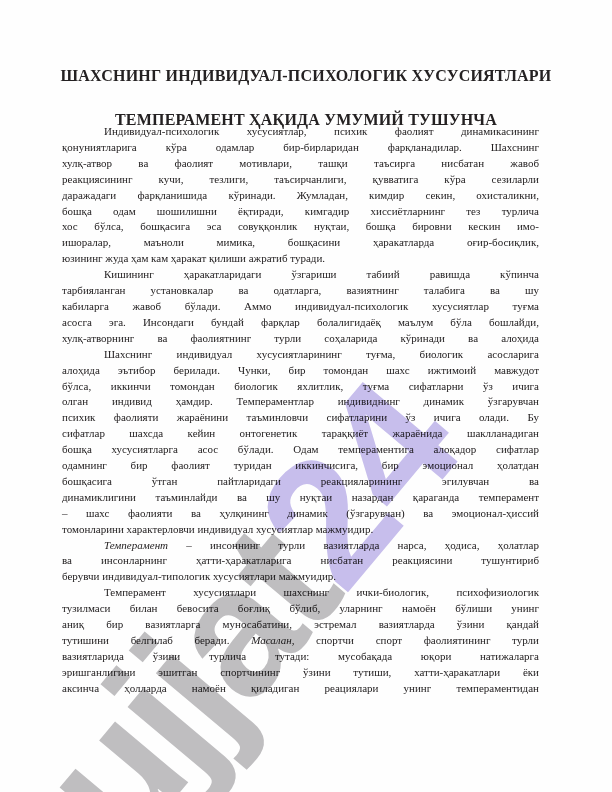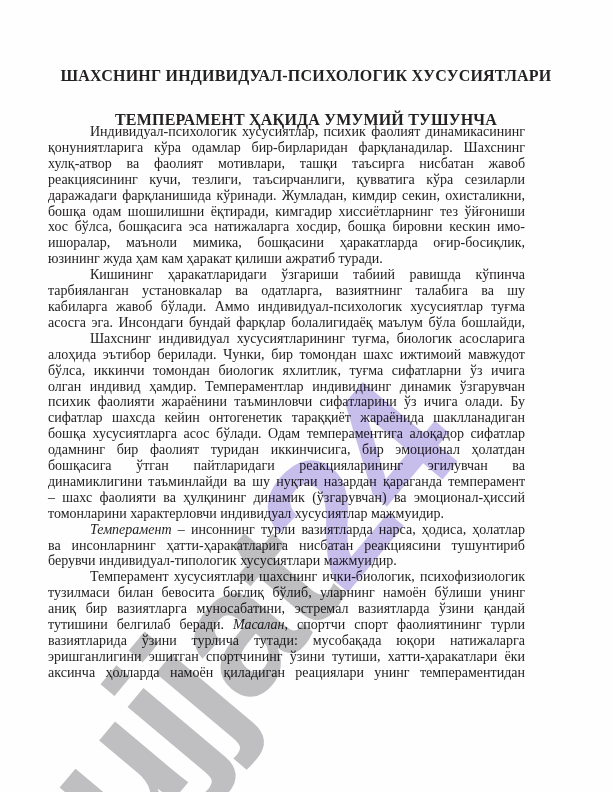--- a/index.html
+++ b/index.html
@@ -31,24 +31,24 @@
   .doc-subtitle {
     margin: 28px 0 0 0;
     text-align: center;
     font-size: 16px;
     line-height: 16px;
     font-weight: bold;
     letter-spacing: 0.2px;
   }
   .doc-body {
     position: absolute;
-    left: 48px;
+    left: 62px;
     top: 124px;
     width: 477px;
-    font-size: 14px;
+    font-size: 11px;
   }
   .line {
     text-align: justify;
     text-align-last: justify;
     line-height: 15.9px;
     white-space: normal;
   }
   .line.end {
     text-align-last: left;
   }
@@ -87,30 +87,31 @@
 
   <h2 class="doc-subtitle">ТЕМПЕРАМЕНТ ҲАҚИДА УМУМИЙ ТУШУНЧА</h2>
 
   <div class="doc-body" id="doc-body">
       <div>
         <div class="line ind"><span>Индивидуал-психологик хусусиятлар, психик фаолият динамикасининг</span></div>
         <div class="line"><span>қонуниятларига кўра одамлар бир-бирларидан фарқланадилар. Шахснинг</span></div>
         <div class="line"><span>хулқ-атвор ва фаолият мотивлари, ташқи таъсирга нисбатан жавоб</span></div>
         <div class="line"><span>реакциясининг кучи, тезлиги, таъсирчанлиги, қувватига кўра сезиларли</span></div>
         <div class="line"><span>даражадаги фарқланишида кўринади. Жумладан, кимдир секин, охисталикни,</span></div>
-        <div class="line"><span>бошқа одам шошилишни ёқтиради, кимгадир хиссиётларнинг тез ўйғониши</span></div>
-        <div class="line"><span>хос бўлса, бошқасига эса натижаларга хосдир, бошқа бировни кескин имо-</span></div>
+        <div class="line"><span>бошқа одам шошилишни ёқтиради, кимгадир хиссиётларнинг тез турлича</span></div>
+        <div class="line"><span>хос бўлса, бошқасига эса совуққонлик нуқтаи, бошқа бировни кескин имо-</span></div>
         <div class="line"><span>ишоралар, маъноли мимика, бошқасини ҳаракатларда оғир-босиқлик,</span></div>
         <div class="line end"><span>юзининг жуда ҳам кам ҳаракат қилиши ажратиб туради.</span></div>
       </div>
       <div>
         <div class="line ind"><span>Кишининг ҳаракатларидаги ўзгариши табиий равишда кўпинча</span></div>
         <div class="line"><span>тарбияланган установкалар ва одатларга, вазиятнинг талабига ва шу</span></div>
         <div class="line"><span>кабиларга жавоб бўлади. Аммо индивидуал-психологик хусусиятлар туғма</span></div>
         <div class="line"><span>асосга эга. Инсондаги бундай фарқлар болалигидаёқ маълум бўла бошлайди,</span></div>
+        <div class="line"><span>хулқ-атворнинг ва фаолиятнинг турли соҳаларида кўринади ва алоҳида</span></div>
       </div>
       <div>
         <div class="line ind"><span>Шахснинг индивидуал хусусиятларининг туғма, биологик асосларига</span></div>
         <div class="line"><span>алоҳида эътибор берилади. Чунки, бир томондан шахс ижтимоий мавжудот</span></div>
         <div class="line"><span>бўлса, иккинчи томондан биологик яхлитлик, туғма сифатларни ўз ичига</span></div>
         <div class="line"><span>олган индивид ҳамдир. Темпераментлар индивиднинг динамик ўзгарувчан</span></div>
         <div class="line"><span>психик фаолияти жараёнини таъминловчи сифатларини ўз ичига олади. Бу</span></div>
         <div class="line"><span>сифатлар шахсда кейин онтогенетик тараққиёт жараёнида шаклланадиган</span></div>
         <div class="line"><span>бошқа хусусиятларга асос бўлади. Одам темпераментига алоқадор сифатлар</span></div>
         <div class="line"><span>одамнинг бир фаолият туридан иккинчисига, бир эмоционал ҳолатдан</span></div>

